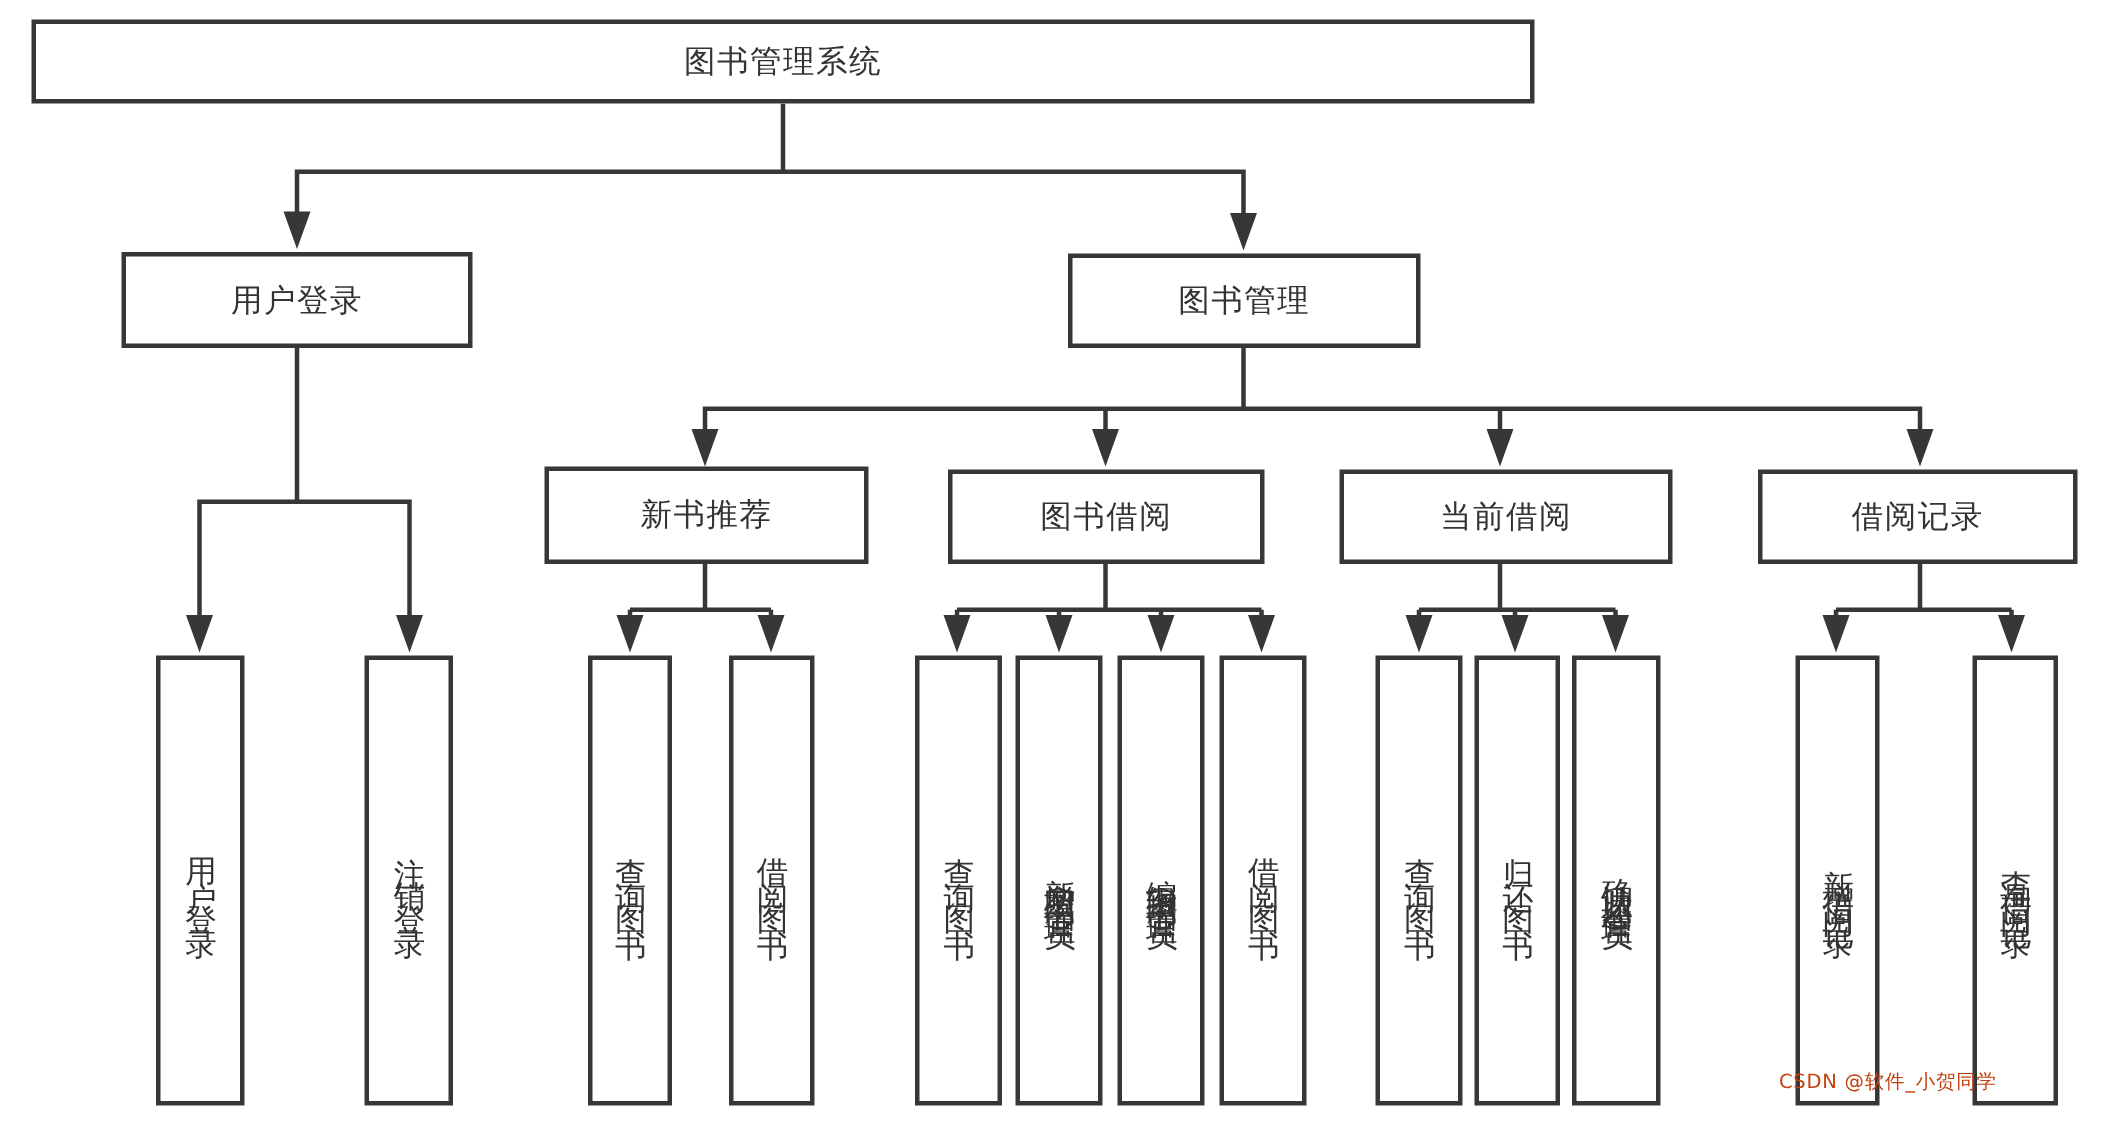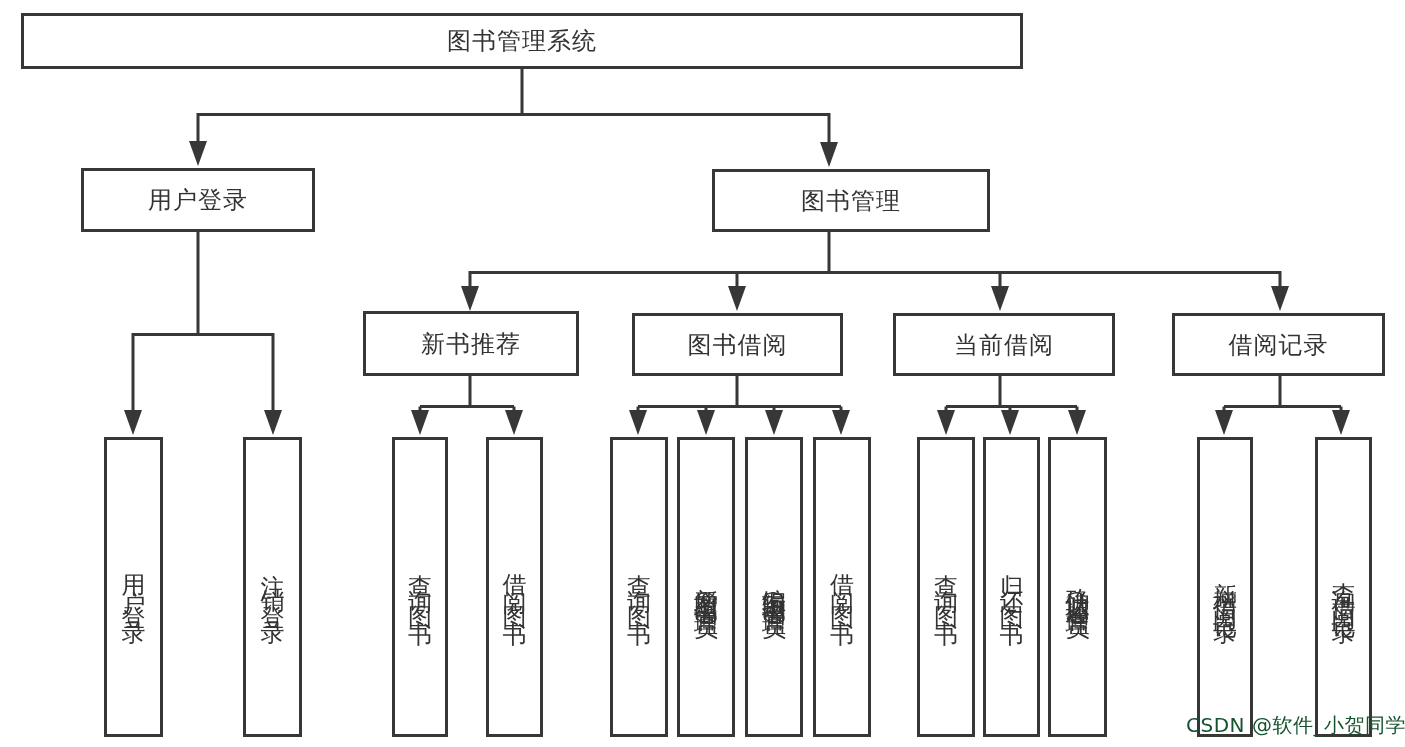--- a/index.html
+++ b/index.html
@@ -22,21 +22,21 @@
   }
   .node {
     position: absolute;
     box-sizing: border-box;
     border: 3px solid #373737;
     background: #ffffff;
     color: #333333;
     display: flex;
     align-items: center;
     justify-content: center;
-    font-size: 24px;
+    font-size: 21px;
     line-height: 1;
     z-index: 2;
   }
   .h-node {
     letter-spacing: 1px;
   }
   .v-node {
     writing-mode: vertical-rl;
     text-orientation: mixed;
   }
@@ -46,22 +46,22 @@
   svg.connectors {
     position: absolute;
     left: 0; top: 0;
     z-index: 1;
     pointer-events: none;
   }
   .watermark {
     position: absolute;
     left: 1186px;
     top: 712px;
-    font-size: 20px;
-    color: #14532d;
+    font-size: 13px;
+    color: #c2410c;
     white-space: nowrap;
     z-index: 5;
     letter-spacing: 0.5px;
   }
 </style>
 </head>
 <body>
 
 <div class="stage">
 
@@ -101,21 +101,21 @@
       <polygon points="1001,410 1019,410 1010,435"></polygon>
       <polygon points="1068,410 1086,410 1077,435"></polygon>
       <polygon points="1215,410 1233,410 1224,435"></polygon>
       <polygon points="1332,410 1350,410 1341,435"></polygon>
     </g>
   </svg>
 
   <div class="node h-node" style="left:21px; top:13px; width:1002px; height:56px;">图书管理系统</div>
 
   <div class="node h-node" style="left:81px; top:168px; width:234px; height:64px;">用户登录</div>
-  <div class="node h-node" style="left:712px; top:169px; width:278px; height:63px;">图书管理</div>
+  <div class="node h-node" style="left:712px; top:169px; width:235px; height:63px;">图书管理</div>
 
   <div class="node h-node" style="left:632px; top:313px; width:211px; height:63px;">图书借阅</div>
   <div class="node h-node" style="left:363px; top:311px; width:216px; height:65px;">新书推荐</div>
   <div class="node h-node" style="left:893px; top:313px; width:222px; height:63px;">当前借阅</div>
   <div class="node h-node" style="left:1172px; top:313px; width:213px; height:63px;">借阅记录</div>
 
   <div class="node v-node ls-4" style="left:104px; top:437px; width:59px; height:300px;">用户登录</div>
   <div class="node v-node ls-4" style="left:243px; top:437px; width:59px; height:300px;">注销登录</div>
 
   <div class="node v-node ls-4" style="left:392px; top:437px; width:56px; height:300px;">查询图书</div>

